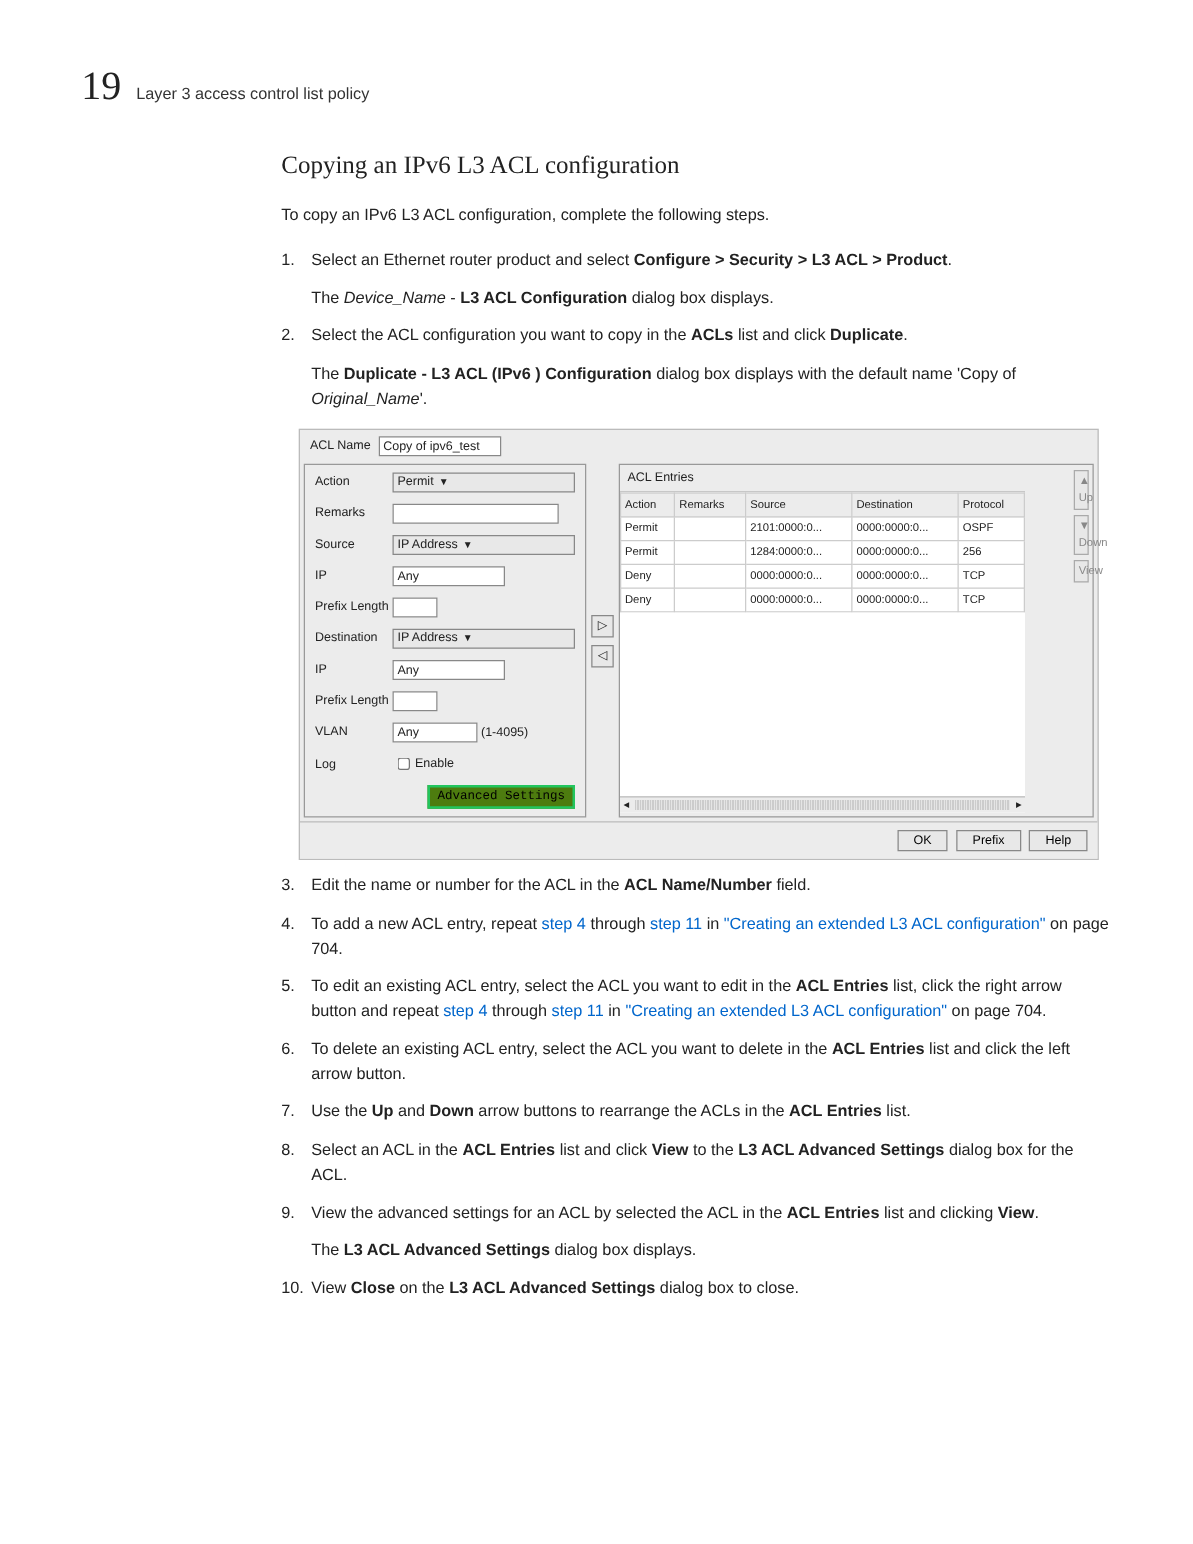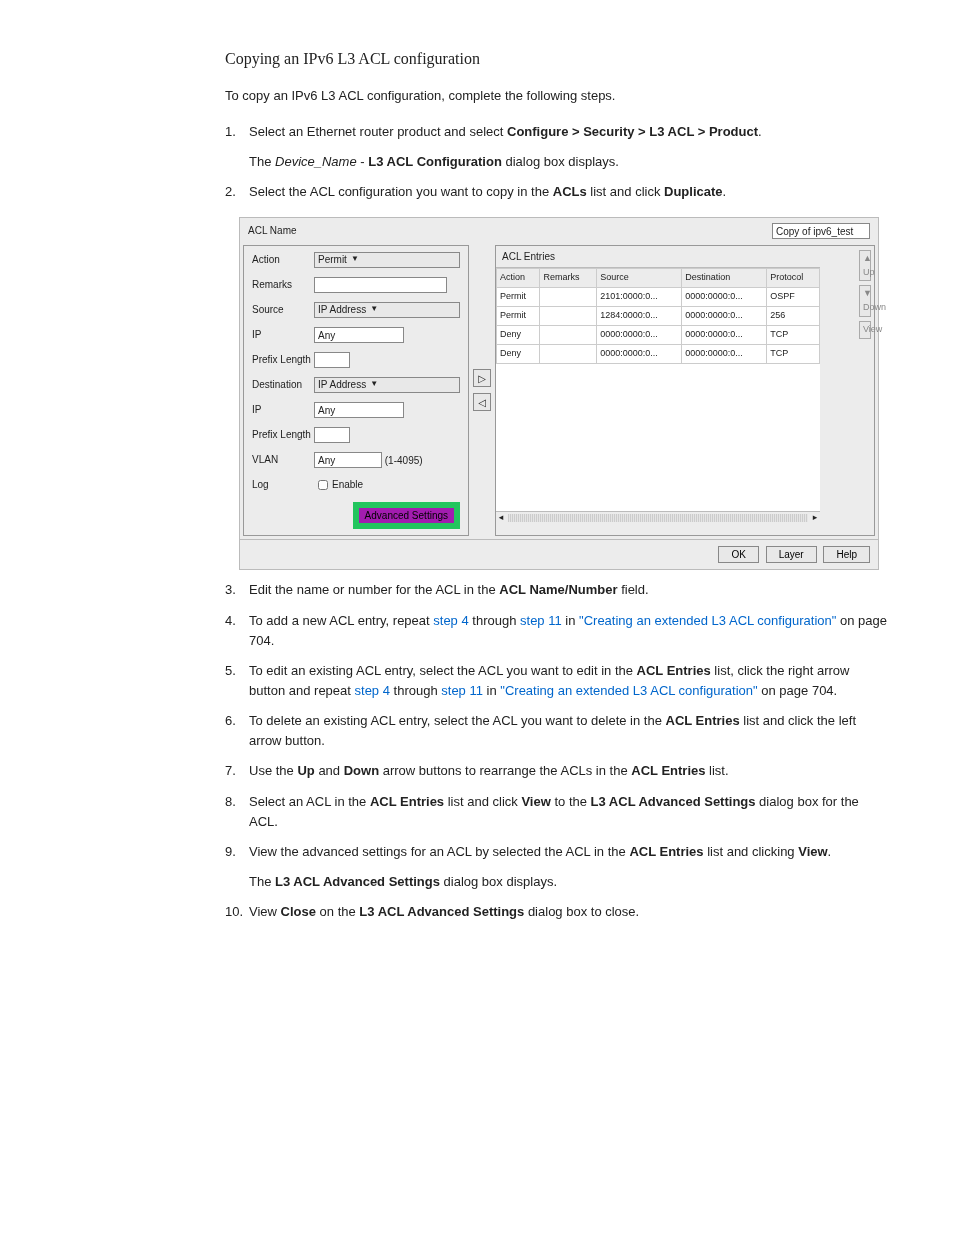--- a/index.html
+++ b/index.html
@@ -25,21 +25,21 @@
   }
   .header-text {
     font-size: 13px;
     color: #333;
   }
   .content {
     margin-left: 160px;
   }
   h1.title {
     font-family: Georgia, 'Times New Roman', serif;
-    font-size: 16px;
+    font-size: 20px;
     font-weight: normal;
     margin: 0 0 18px 0;
   }
   p, li {
     font-size: 13px;
     line-height: 1.55;
   }
   ol.steps {
     padding-left: 0;
     list-style: none;
@@ -81,21 +81,20 @@
     border: 1px solid #bbb;
     font-family: Tahoma, Arial, sans-serif;
     font-size: 10px;
     color: #222;
   }
   .acl-name-row {
     display: flex;
     align-items: center;
     gap: 6px;
     padding: 5px 8px 3px 8px;
-    justify-content: space-between;
   }
   .txtfield {
     background:#fff;
     border:1px solid #888;
     height:14px;
     padding:0 3px;
     font-size:10px;
   }
   .middle-grid {
     display:flex;
@@ -130,24 +129,25 @@
     font-size:10px;
     gap:4px;
   }
   .drop .tri { font-size:8px; }
   .wide { width:125px; }
   .adv-row {
     grid-column: 1 / span 2;
     text-align:right;
   }
   .adv-btn {
-    background:#a21caf;
-    border:6px solid #22c55e;
+    background:#4d7c0f;
+    border:2px solid #22c55e;
     font-size:10px;
     padding:2px 6px;
+    font-family:Liberation Mono, monospace;
   }
   .arrows-col {
     width:20px;
     display:flex;
     flex-direction:column;
     justify-content:center;
     gap:6px;
     align-items:center;
   }
   .arrow-btn {
@@ -220,32 +220,37 @@
     font-size:10px;
     padding:2px 12px;
     margin-left:4px;
   }
   .cb { width:10px;height:10px;vertical-align:middle;margin-right:4px;}
 </style>
 </head>
 <body>
 
 <div class="page">
+  <div class="header-row">
+    <span class="chapter-num">19</span>
+    <span class="header-text">Layer 3 access control list policy</span>
+  </div>
 
   <div class="content">
     <h1 class="title">Copying an IPv6 L3 ACL configuration</h1>
     <p>To copy an IPv6 L3 ACL configuration, complete the following steps.</p>
 
     <ol class="steps">
       <li>
         <span>Select an Ethernet router product and select </span><span class="bold">Configure &gt; Security &gt; L3 ACL &gt; Product</span><span>.</span>
         <p><span>The </span><span class="italic">Device_Name</span><span> - </span><span class="bold">L3 ACL Configuration</span><span> dialog box displays.</span></p>
       </li>
       <li>
         <span>Select the ACL configuration you want to copy in the </span><span class="bold">ACLs</span><span> list and click </span><span class="bold">Duplicate</span><span>.</span>
+        <p><span>The </span><span class="bold">Duplicate - L3 ACL (IPv6 ) Configuration</span><span> dialog box displays with the default name 'Copy of </span><span class="italic">Original_Name</span><span>'.</span></p>
 
         
         <div class="dialog-wrap">
           <div class="dialog">
             <div class="acl-name-row">
               <span>ACL Name</span>
               <span class="txtfield" style="width:90px">Copy of ipv6_test</span>
             </div>
             <div class="middle-grid">
               <div class="panel left-panel">
@@ -356,21 +361,21 @@
                 </div>
                 <div class="right-side-btns">
                   <div class="sbtn"><span>▲</span> <span>Up</span></div>
                   <div class="sbtn"><span>▼</span> <span>Down</span></div>
                   <div class="sbtn">View</div>
                 </div>
               </div>
             </div>
             <div class="bottom-bar">
               <button>OK</button>
-              <button>Layer</button>
+              <button>Prefix</button>
               <button>Help</button>
             </div>
           </div>
         </div>
       </li>
 
       <li>
         <span>Edit the name or number for the ACL in the </span><span class="bold">ACL Name/Number</span><span> field.</span>
       </li>
       <li>

